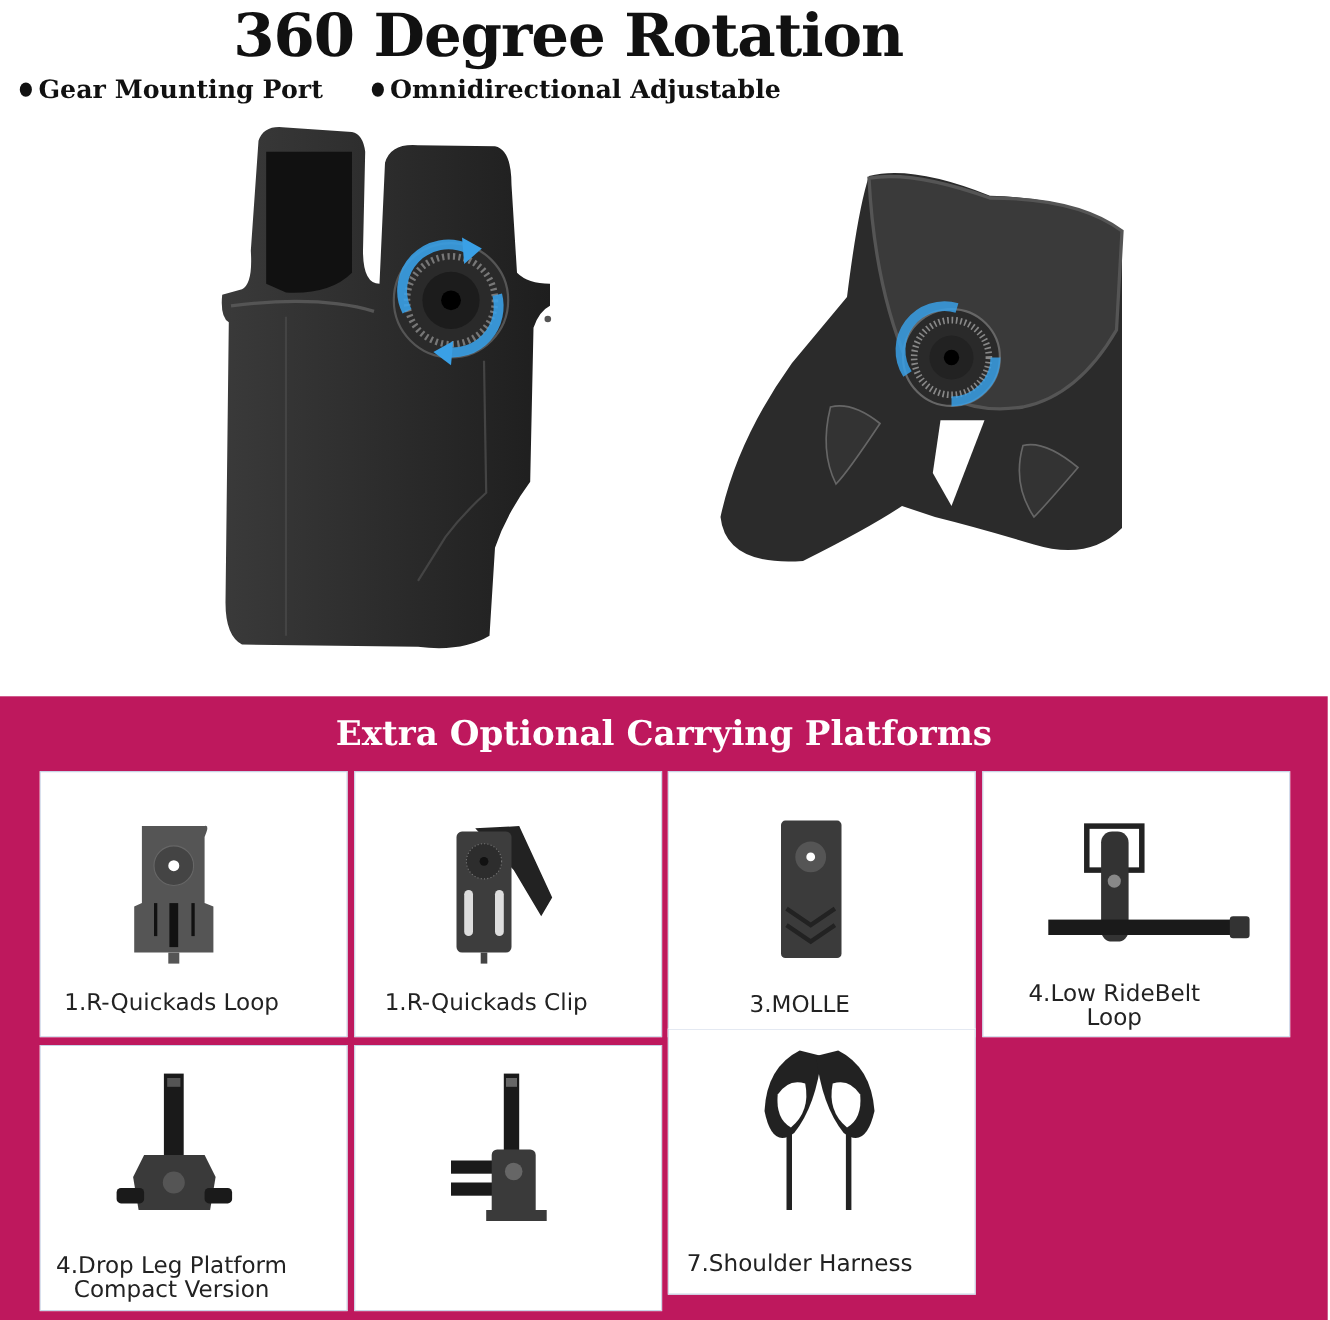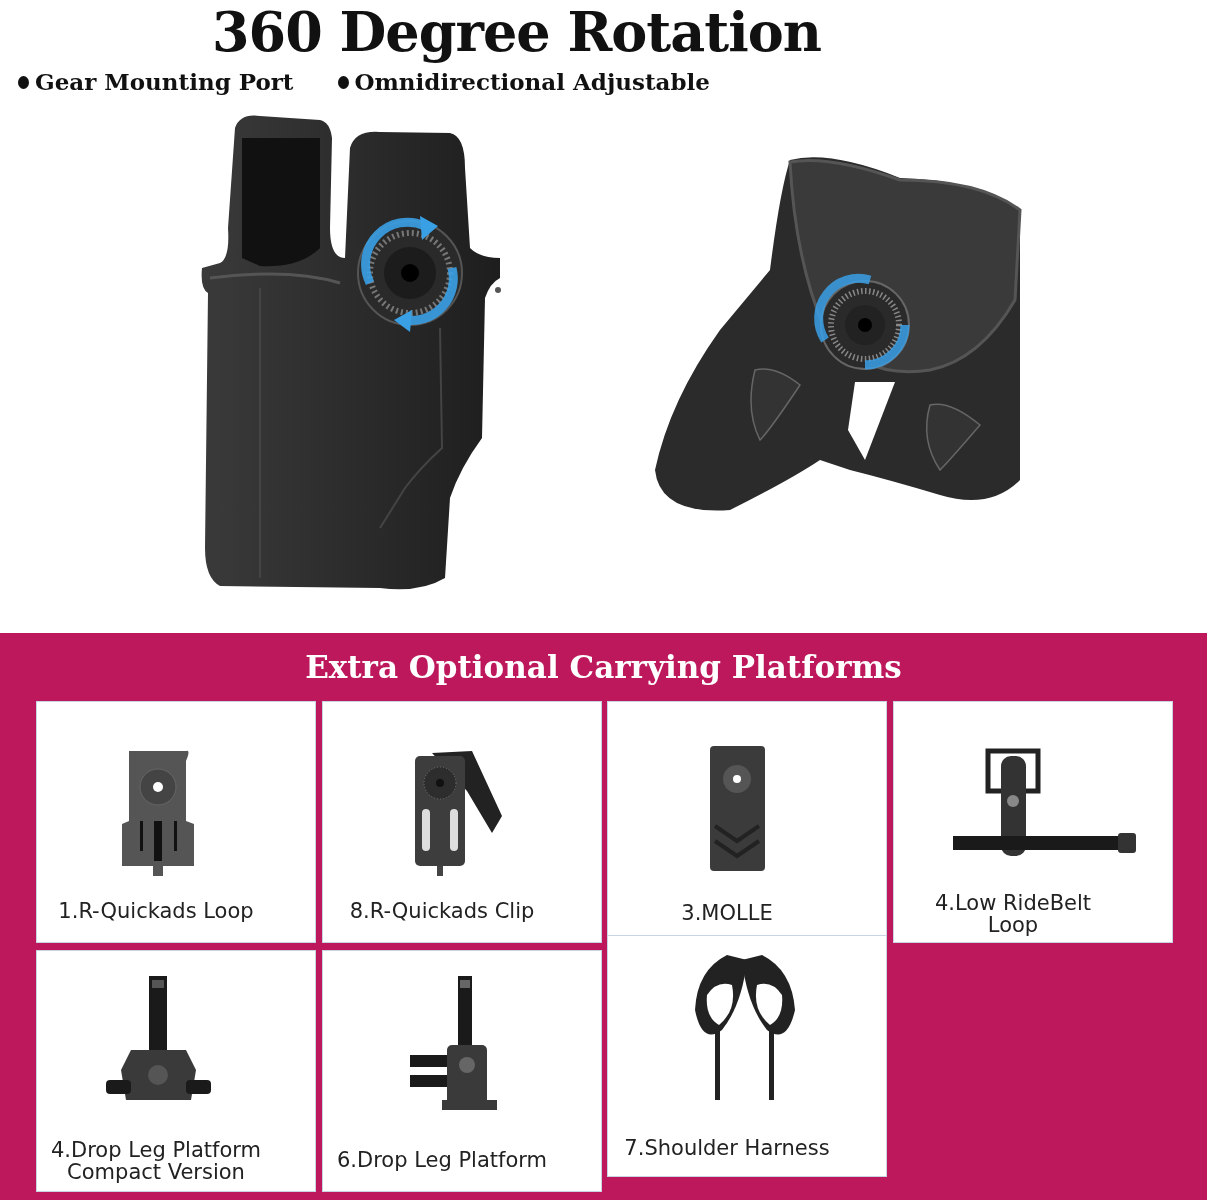--- a/index.html
+++ b/index.html
@@ -81,21 +81,21 @@
   <div class="card" style="left:322px;top:68px">
     <svg class="img" viewBox="0 0 280 180">
       <path d="M110 52 L150 50 L180 115 L170 132 L145 90 Z" fill="#222"></path>
       <rect x="93" y="55" width="50" height="110" rx="5" fill="#3d3d3d"></rect>
       <circle cx="118" cy="82" r="16" fill="#2d2d2d" stroke="#777" stroke-dasharray="1 2"></circle>
       <circle cx="118" cy="82" r="4" fill="#111"></circle>
       <rect x="100" y="108" width="8" height="42" rx="4" fill="#ddd"></rect>
         <rect x="128" y="108" width="8" height="42" rx="4" fill="#ddd"></rect>
       <rect x="115" y="165" width="6" height="10" fill="#444"></rect>
     </svg>
-    <div class="label" style="top:199px"><span>8.R-Quickads Clip</span></div>
+    <div class="label" style="top:199px"><span>1.R-Quickads Clip</span></div>
   </div>
 
   <div class="card" style="left:607px;top:68px">
     <svg class="img" viewBox="0 0 280 180">
       <rect x="103" y="45" width="55" height="125" rx="4" fill="#3b3b3b"></rect>
       <circle cx="130" cy="78" r="14" fill="#555"></circle>
       <circle cx="130" cy="78" r="4" fill="#fff"></circle>
       <path d="M108 125 L130 140 L152 125" stroke="#222" stroke-width="4" fill="none"></path>
       <path d="M108 140 L130 155 L152 140" stroke="#222" stroke-width="4" fill="none"></path>
     </svg>
@@ -128,21 +128,20 @@
   <div class="card" style="left:322px;top:317px">
     <svg class="img" viewBox="0 0 280 180">
       <rect x="136" y="26" width="14" height="120" fill="#1a1a1a"></rect>
       <rect x="138" y="30" width="10" height="8" fill="#666"></rect>
       <rect x="88" y="105" width="40" height="12" fill="#1a1a1a"></rect>
       <rect x="88" y="125" width="40" height="12" fill="#1a1a1a"></rect>
       <rect x="125" y="95" width="40" height="60" rx="5" fill="#3a3a3a"></rect>
       <circle cx="145" cy="115" r="8" fill="#666"></circle>
       <rect x="120" y="150" width="55" height="10" fill="#3a3a3a"></rect>
     </svg>
-    <div class="label" style="top:199px"><span>6.Drop Leg Platform</span></div>
   </div>
 
   <div class="card" style="left:607px;top:302px">
     <svg class="img" viewBox="0 0 280 180">
       <path d="M120 20 Q90 35 88 75 Q95 110 115 95 Q135 70 140 25 Z" fill="#222"></path>
       <path d="M155 20 Q185 35 188 75 Q180 110 160 95 Q140 70 135 25 Z" fill="#222"></path>
       <path d="M100 60 Q110 45 125 50 Q130 75 112 90 Q98 82 100 60 Z" fill="#fff"></path>
       <path d="M175 60 Q165 45 150 50 Q145 75 163 90 Q177 82 175 60 Z" fill="#fff"></path>
       <rect x="108" y="95" width="5" height="70" fill="#222"></rect>
       <rect x="162" y="95" width="5" height="70" fill="#222"></rect>

